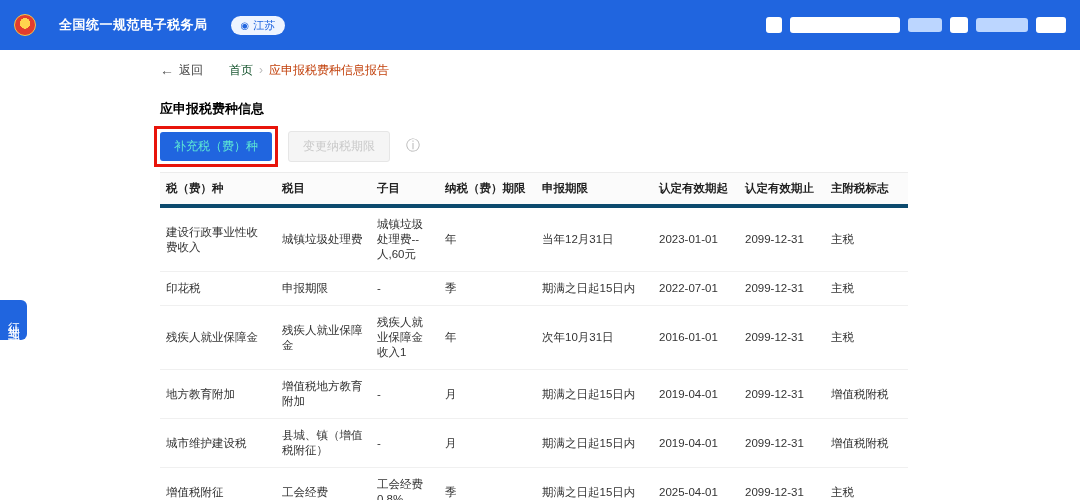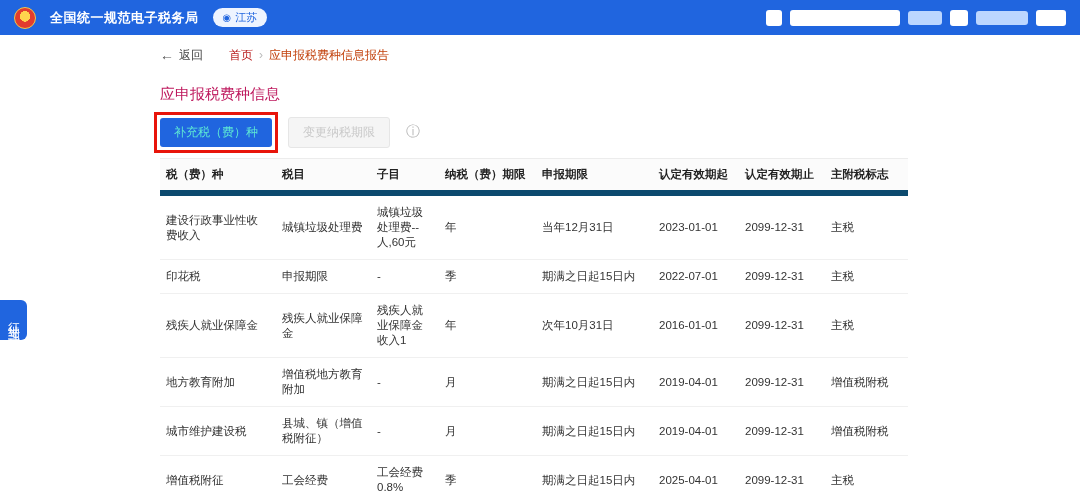--- a/index.html
+++ b/index.html
@@ -2,59 +2,59 @@
 <html><head>
 <meta charset="utf-8">
 <style>
   * { box-sizing: border-box; margin: 0; padding: 0; }
   html,body { width:1080px; height:500px; }
   body {
     font-family: "Liberation Sans", "DejaVu Sans", sans-serif;
     background:#ffffff; color:#333; position:relative; overflow:hidden;
   }
   
-  .topbar { height:35px; background:#2065df; display:flex; align-items:center; padding:0 14px; gap:14px; }
+  .topbar { height:50px; background:#2065df; display:flex; align-items:center; padding:0 14px; gap:23px; }
   .logo { width:22px; height:22px; border-radius:50%; flex:0 0 auto;
           background: radial-gradient(circle at 50% 42%, #ffd34d 0 34%, #e23c2e 35% 100%);
           border:1px solid #f3c64a; }
   .app-title { color:#fff; font-size:13px; font-weight:bold; letter-spacing:0.5px; }
   .region-badge { background:#eef4ff; color:#2065df; font-size:11px; padding:2px 10px; border-radius:10px;
                   display:flex; align-items:center; gap:4px; cursor:pointer; }
   .pin { font-size:10px; color:#2065df; }
   .redactions { margin-left:auto; display:flex; align-items:center; gap:8px; }
   .rblock { border-radius:3px; height:16px; }
   .rb-a { width:16px; background:#ffffff; }
   .rb-b { width:110px; background:#ffffff; }
   .rb-c { width:34px; background:#bcd6ff; height:14px; }
   .rb-d { width:18px; background:#ffffff; }
   .rb-e { width:52px; background:#bcd6ff; height:14px; }
   .rb-f { width:30px; background:#ffffff; }
   
   .breadcrumb-row { margin:12px 0 0 160px; display:flex; align-items:center; font-size:12px; height:16px; }
   .back-btn { display:flex; align-items:center; gap:5px; color:#444; cursor:pointer; }
   .back-arrow { font-size:14px; color:#555; }
   .crumbs { margin-left:26px; display:flex; align-items:center; gap:6px; }
-  .crumb-home { color:#b91c1c; cursor:pointer; }
+  .crumb-home { color:#14532d; cursor:pointer; }
   .crumb-sep { color:#bbb; }
   .crumb-current { color:#c2410c; }
   
   .content { margin:22px 0 0 160px; width:748px; }
-  .section-title { font-size:15px; font-weight:normal; color:#be185d; }
+  .section-title { font-size:13px; font-weight:bold; color:#000000; }
   .toolbar { margin-top:14px; display:flex; align-items:center; gap:16px; height:28px; }
   .btn-wrap { position:relative; display:inline-block; }
   .btn-primary { background:#2065df; color:#5eead4; border:none; border-radius:3px; font-size:12px;
                  padding:6px 14px; cursor:pointer; font-family:inherit; }
   .annotation-box { position:absolute; left:-6px; top:-6px; right:-6px; bottom:-6px;
                     border:3px solid #e8140a; pointer-events:none; }
   .btn-disabled { background:#f5f5f5; color:#c9c9c9; border:1px solid #e6e6e6; border-radius:3px;
                   font-size:12px; padding:6px 14px; cursor:not-allowed; font-family:inherit; }
   .info-icon { color:#b5b5b5; font-size:14px; cursor:pointer; }
   
   table { width:100%; border-collapse:collapse; margin-top:12px; font-size:11.5px; table-layout:fixed; }
-  thead th { background:#fbfbfb; border-top:1px solid #ececec; border-bottom:6px solid #0c4a6e;
+  thead th { background:#fbfbfb; border-top:1px solid #ececec; border-bottom:4px solid #0c4a6e;
              font-weight:bold; text-align:left; padding:8px 8px 8px 6px; color:#222; }
   tbody td { padding:9px 8px 9px 6px; border-bottom:1px solid #f0f0f0; color:#333;
              vertical-align:middle; word-break:break-all; line-height:15px; }
   
   .side-tab { position:absolute; left:0; top:300px; background:#2065df; color:#fff;
               writing-mode:vertical-rl; text-orientation:upright; font-size:12px;
               padding:12px 5px; border-radius:0 6px 6px 0; letter-spacing:4px; cursor:pointer; }
 </style>
 </head>
 <body>

